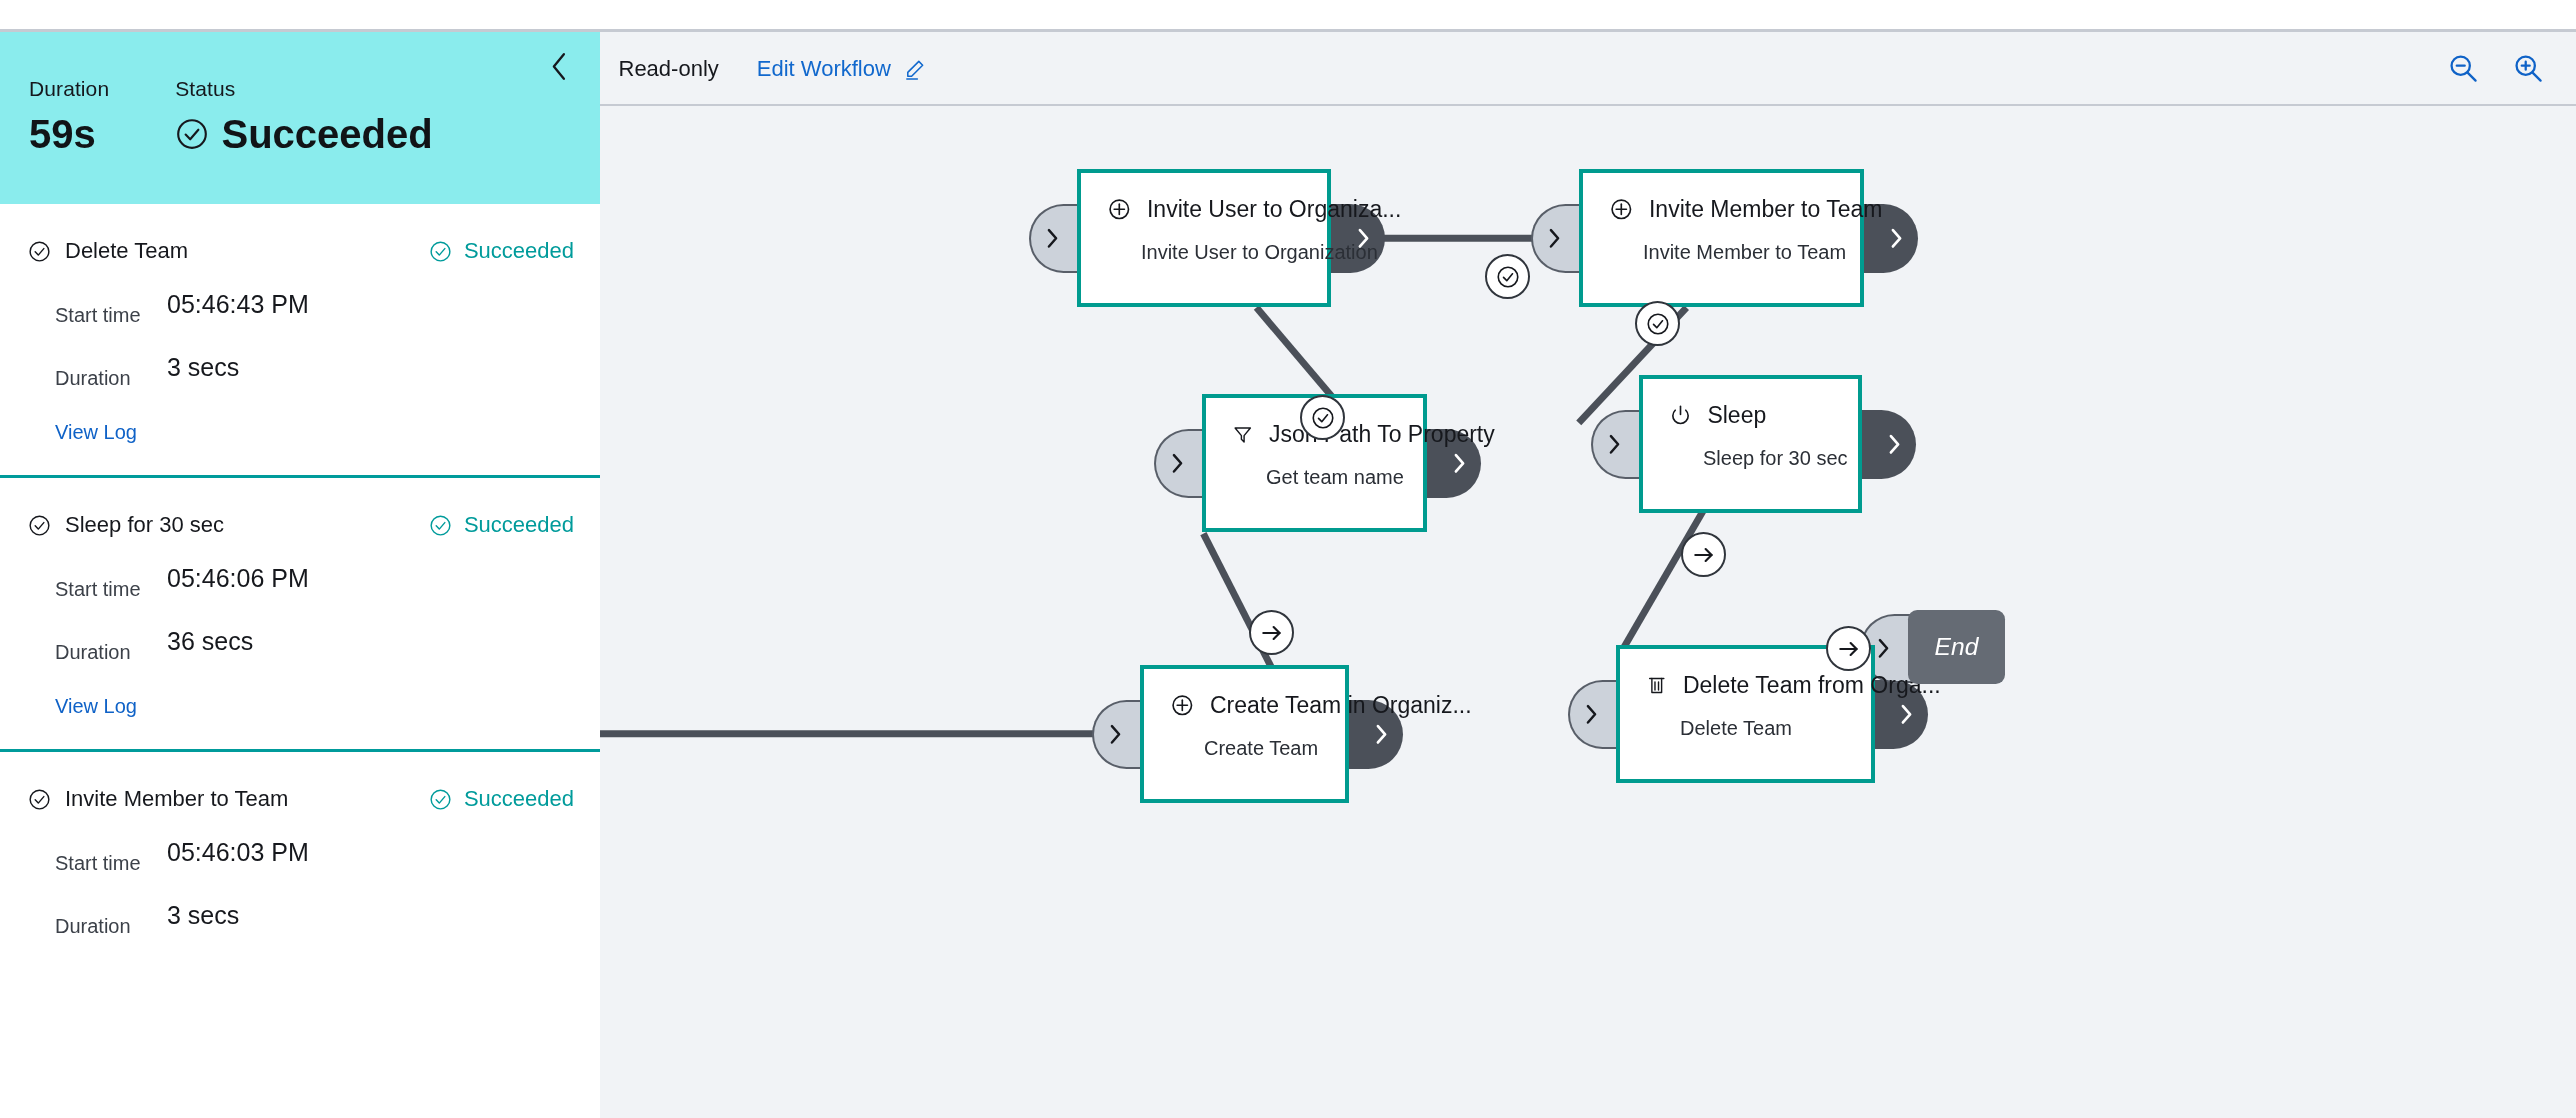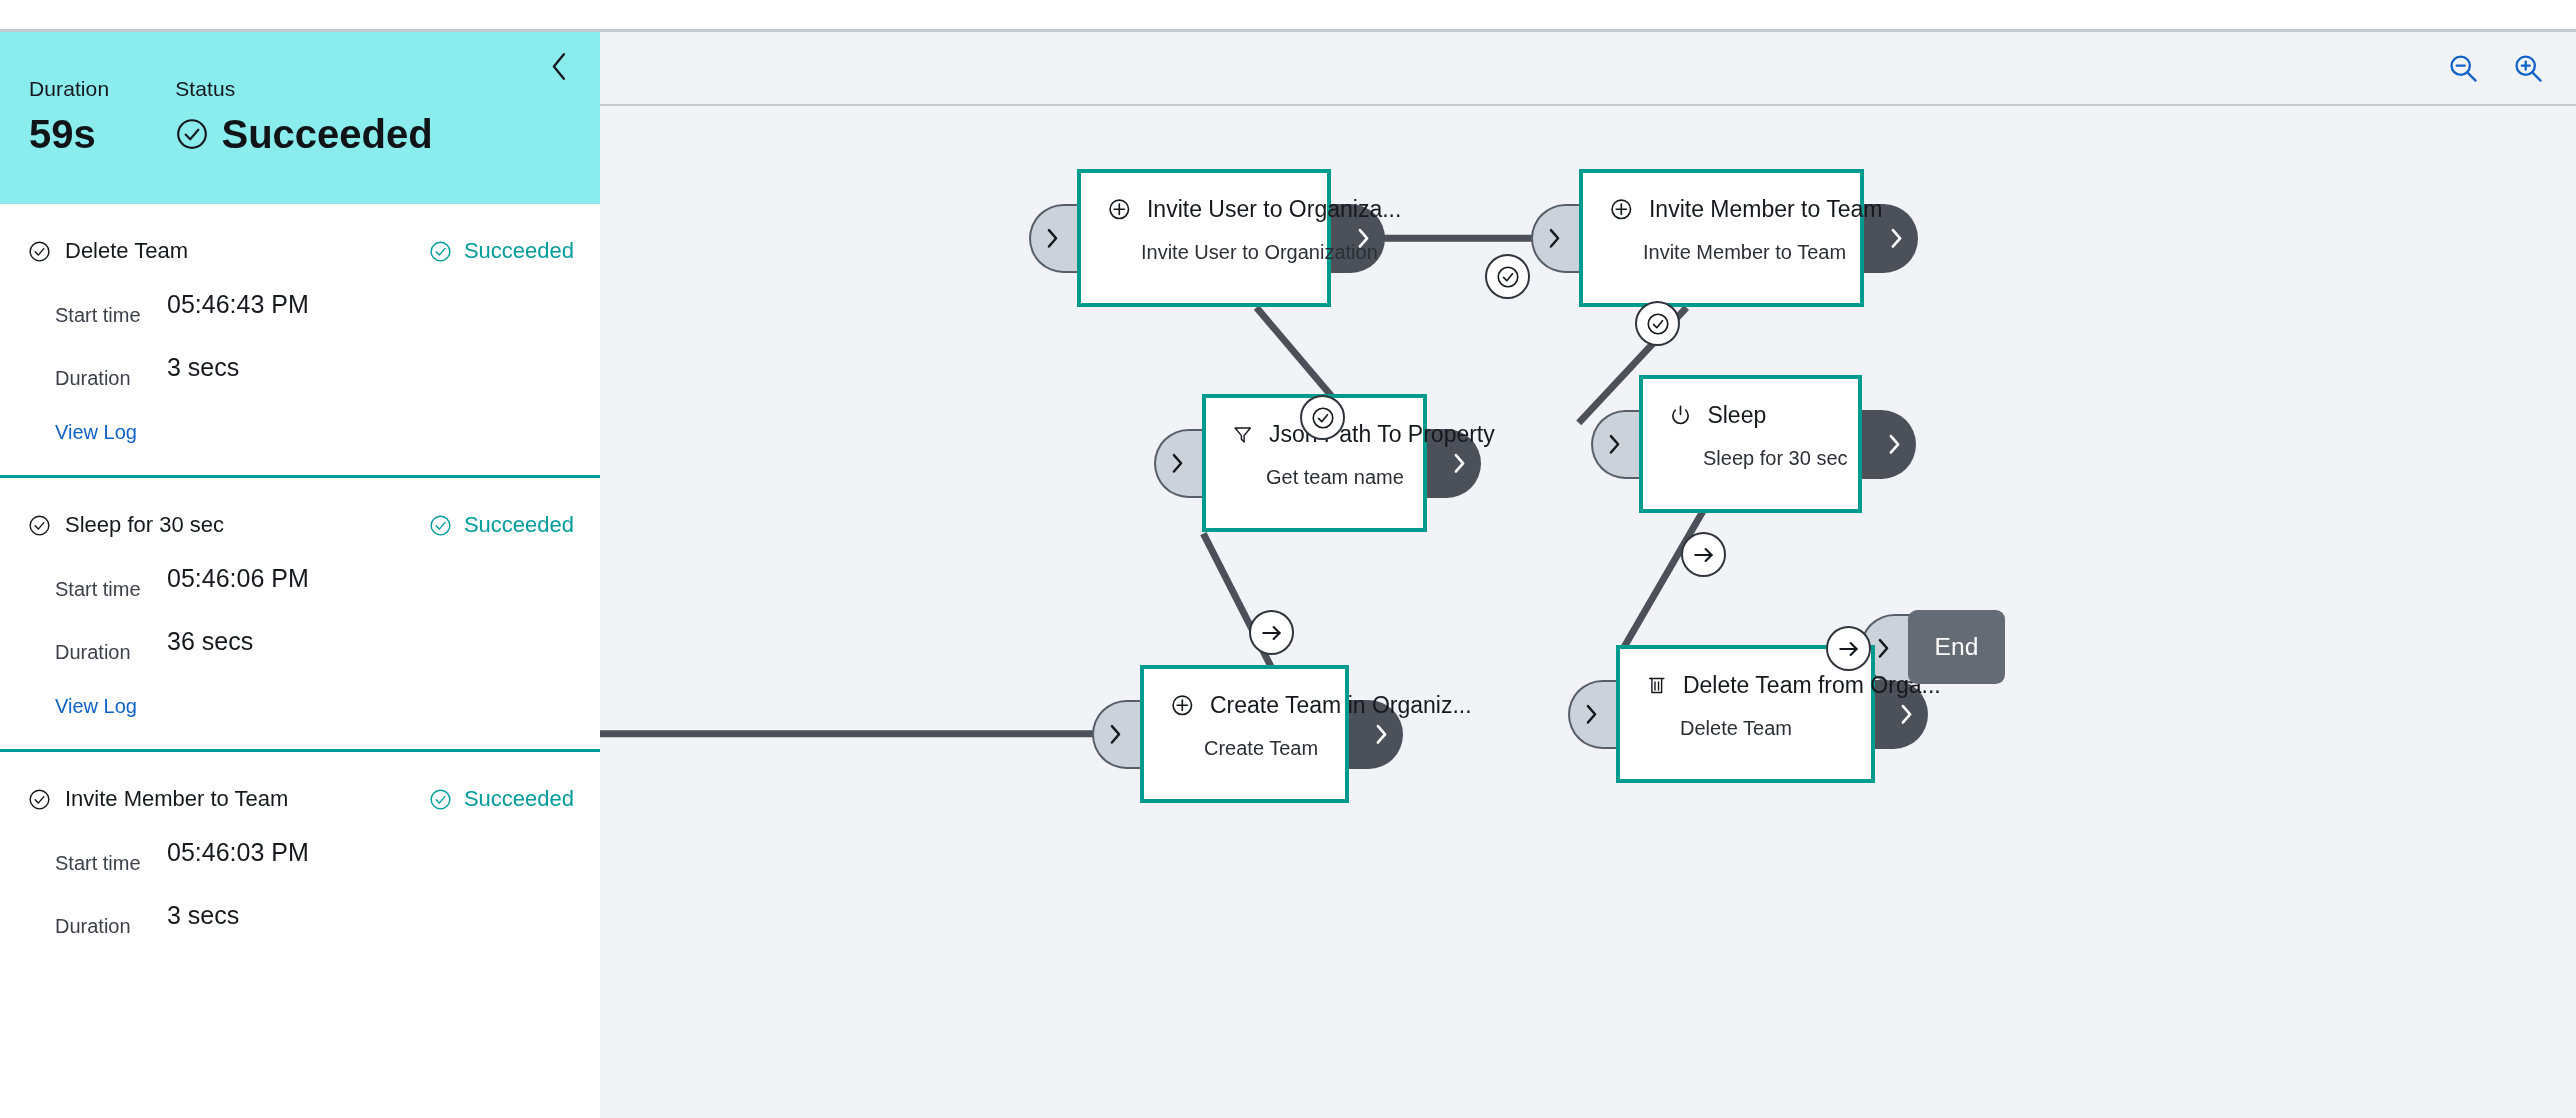--- a/index.html
+++ b/index.html
@@ -274,20 +274,34 @@
         <div class="k">Duration</div>
         <div class="v">3 secs</div>
       </div>
     </div>
 
   </div>
 
   <div class="canvas-wrap">
 
     <div class="canvas-toolbar">
+      <div class="tb-left">
+        <span class="readonly-label">Read-only</span>
+        <a class="edit-workflow">
+          <span>Edit Workflow</span>
+          <span class="pencil">
+            <svg width="23" height="23" viewBox="0 0 24 24">
+              <g fill="none" stroke="#1168cd" stroke-width="1.6" stroke-linecap="round" stroke-linejoin="round">
+                <path d="M16.5 3.5l4 4L9 19H5v-4z"></path>
+                <line x1="4" y1="22" x2="15" y2="22"></line>
+              </g>
+            </svg>
+          </span>
+        </a>
+      </div>
       <div class="tb-right">
         <div class="zoom-btn">
           <span>
             <svg width="32" height="32" viewBox="0 0 28 28">
               <g fill="none" stroke="#0f62c7" stroke-width="2" stroke-linecap="round">
                 <circle cx="12" cy="12" r="8"></circle>
                 <line x1="18" y1="18" x2="25" y2="25"></line>
                 <line x1="8.5" y1="12" x2="15.5" y2="12"></line>
               </g>
             </svg>
@@ -485,21 +499,21 @@
           <div class="node-sub">Delete Team</div>
         </div>
       </div>
 
       <div class="node" style="left:1308px; top:508px; width:146px; height:69px;">
         <div class="port port-in" style="left:-48px; top:0px;">
           <svg width="20" height="24.6" viewBox="0 0 16 24">
             <polyline points="5,4 12,12 5,20" fill="none" stroke="#16181d" stroke-width="2.4" stroke-linecap="round" stroke-linejoin="round"></polyline>
           </svg>
         </div>
-        <div class="end-node" style="left:0px; top:-3.8px; width:97px; height:74px;">
+        <div class="end-node" style="left:0px; top:-3.8px; width:97px; height:74px;font-style:italic;">
           <span>End</span>
         </div>
       </div>
 
       <div class="edge-badge" style="left:885px; top:148px;">
         <svg width="26" height="26" viewBox="0 0 32 32">
           <circle cx="16" cy="16" r="12" fill="none" stroke="#16181d" stroke-width="2"></circle>
           <polyline points="10.5,16.5 14.5,20.5 21.5,12" fill="none" stroke="#16181d" stroke-width="2" stroke-linecap="round" stroke-linejoin="round"></polyline>
         </svg>
       </div>

